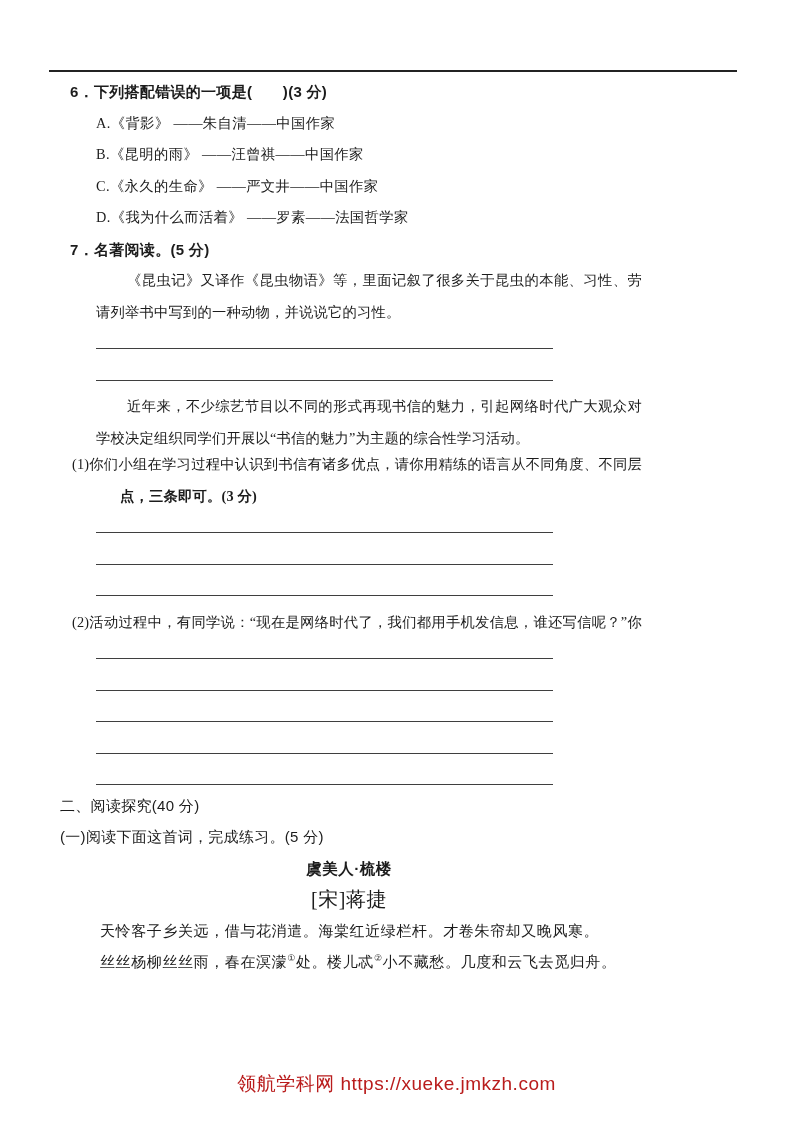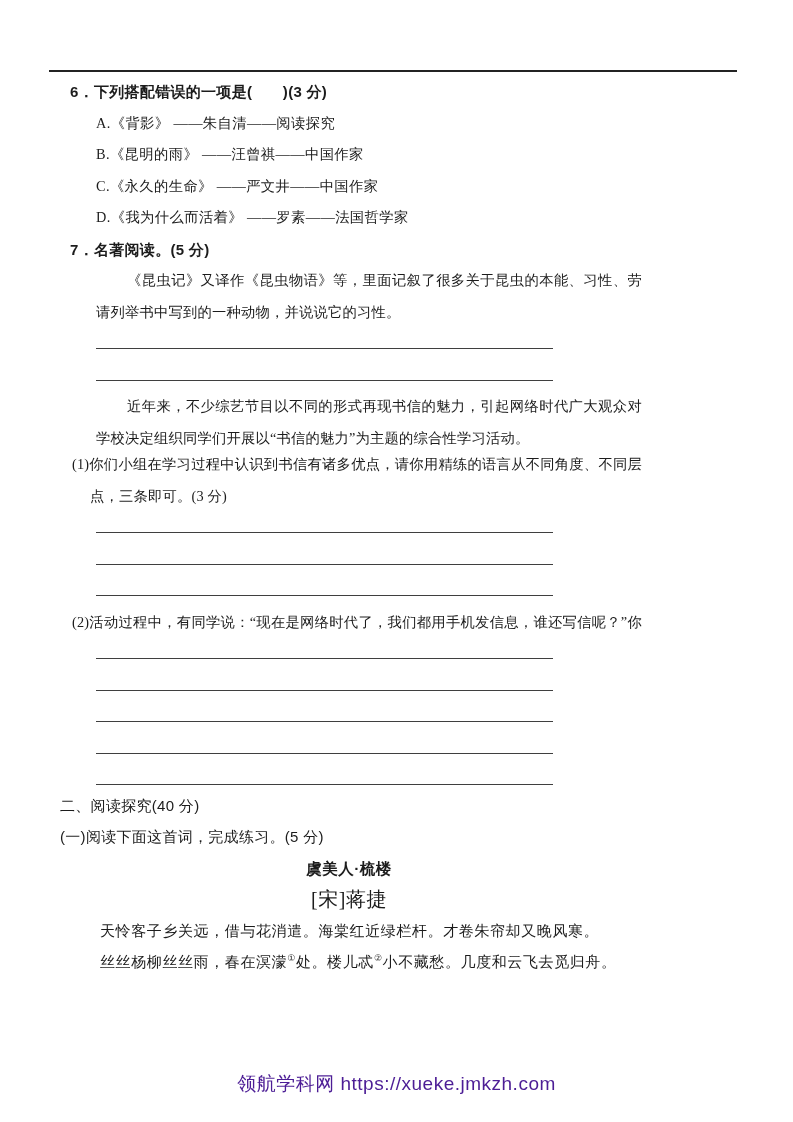--- a/index.html
+++ b/index.html
@@ -16,46 +16,46 @@
     font-weight:700;margin-left:70px;font-size:15px;letter-spacing:.3px;
   }
   .sechead{
     font-family:"Liberation Sans","DejaVu Sans",sans-serif;
     font-weight:400;margin-left:60px;font-size:15px;letter-spacing:.3px;
   }
   .option{margin-left:96px;letter-spacing:.4px;}
   .bodyl{margin-left:96px;letter-spacing:.2px;}
   .ind{text-indent:31px;}
   .subq{margin-left:72px;letter-spacing:.2px;}
-  .subq2{margin-left:90px;letter-spacing:.2px;}
+  .subq2{margin-left:120px;letter-spacing:.2px;font-weight:bold;}
   .jfull{margin-right:56px;text-align:justify;text-align-last:justify;white-space:normal;overflow:hidden;}
   .blank .bl{display:block;height:20px;margin-left:96px;width:457px;border-bottom:1.4px solid #3f3f3f;}
   .fix1{margin-top:-5px;}
   .fix2{margin-top:-6px;}
   .centerline{text-align:center;white-space:nowrap;}
   .ptitle{font-family:"Liberation Sans","DejaVu Sans",sans-serif;font-weight:700;font-size:15.5px;letter-spacing:.5px;}
   .pauthor{font-size:20px;letter-spacing:.5px;}
   .poeml{margin-left:100px;font-size:15px;letter-spacing:.6px;}
   .sup{font-size:9px;vertical-align:super;line-height:0;}
   .footer{
     position:absolute;left:0;top:1071px;width:793px;text-align:center;
     font-family:"Liberation Sans","DejaVu Sans",sans-serif;
-    font-size:19px;color:#4c1d95;letter-spacing:.5px;
+    font-size:19px;color:#b91c1c;letter-spacing:.5px;
   }
 </style>
 </head>
 <body>
 
 <div class="page">
   <div class="rule-top"></div>
 
   <div class="content">
 
     <div class="line qhead">6．下列搭配错误的一项是(　　)(3 分)</div>
-    <div class="line option">A.《背影》 ——朱自清——阅读探究</div>
+    <div class="line option">A.《背影》 ——朱自清——中国作家</div>
     <div class="line option">B.《昆明的雨》 ——汪曾祺——中国作家</div>
     <div class="line option">C.《永久的生命》 ——严文井——中国作家</div>
     <div class="line option">D.《我为什么而活着》 ——罗素——法国哲学家</div>
 
     <div class="line qhead">7．名著阅读。(5 分)</div>
     <div class="line bodyl ind jfull">《昆虫记》又译作《昆虫物语》等，里面记叙了很多关于昆虫的本能、习性、劳动、死亡等内容。</div>
     <div class="line bodyl">请列举书中写到的一种动物，并说说它的习性。</div>
     <div class="line blank">
         <span class="bl"></span>
       </div>

